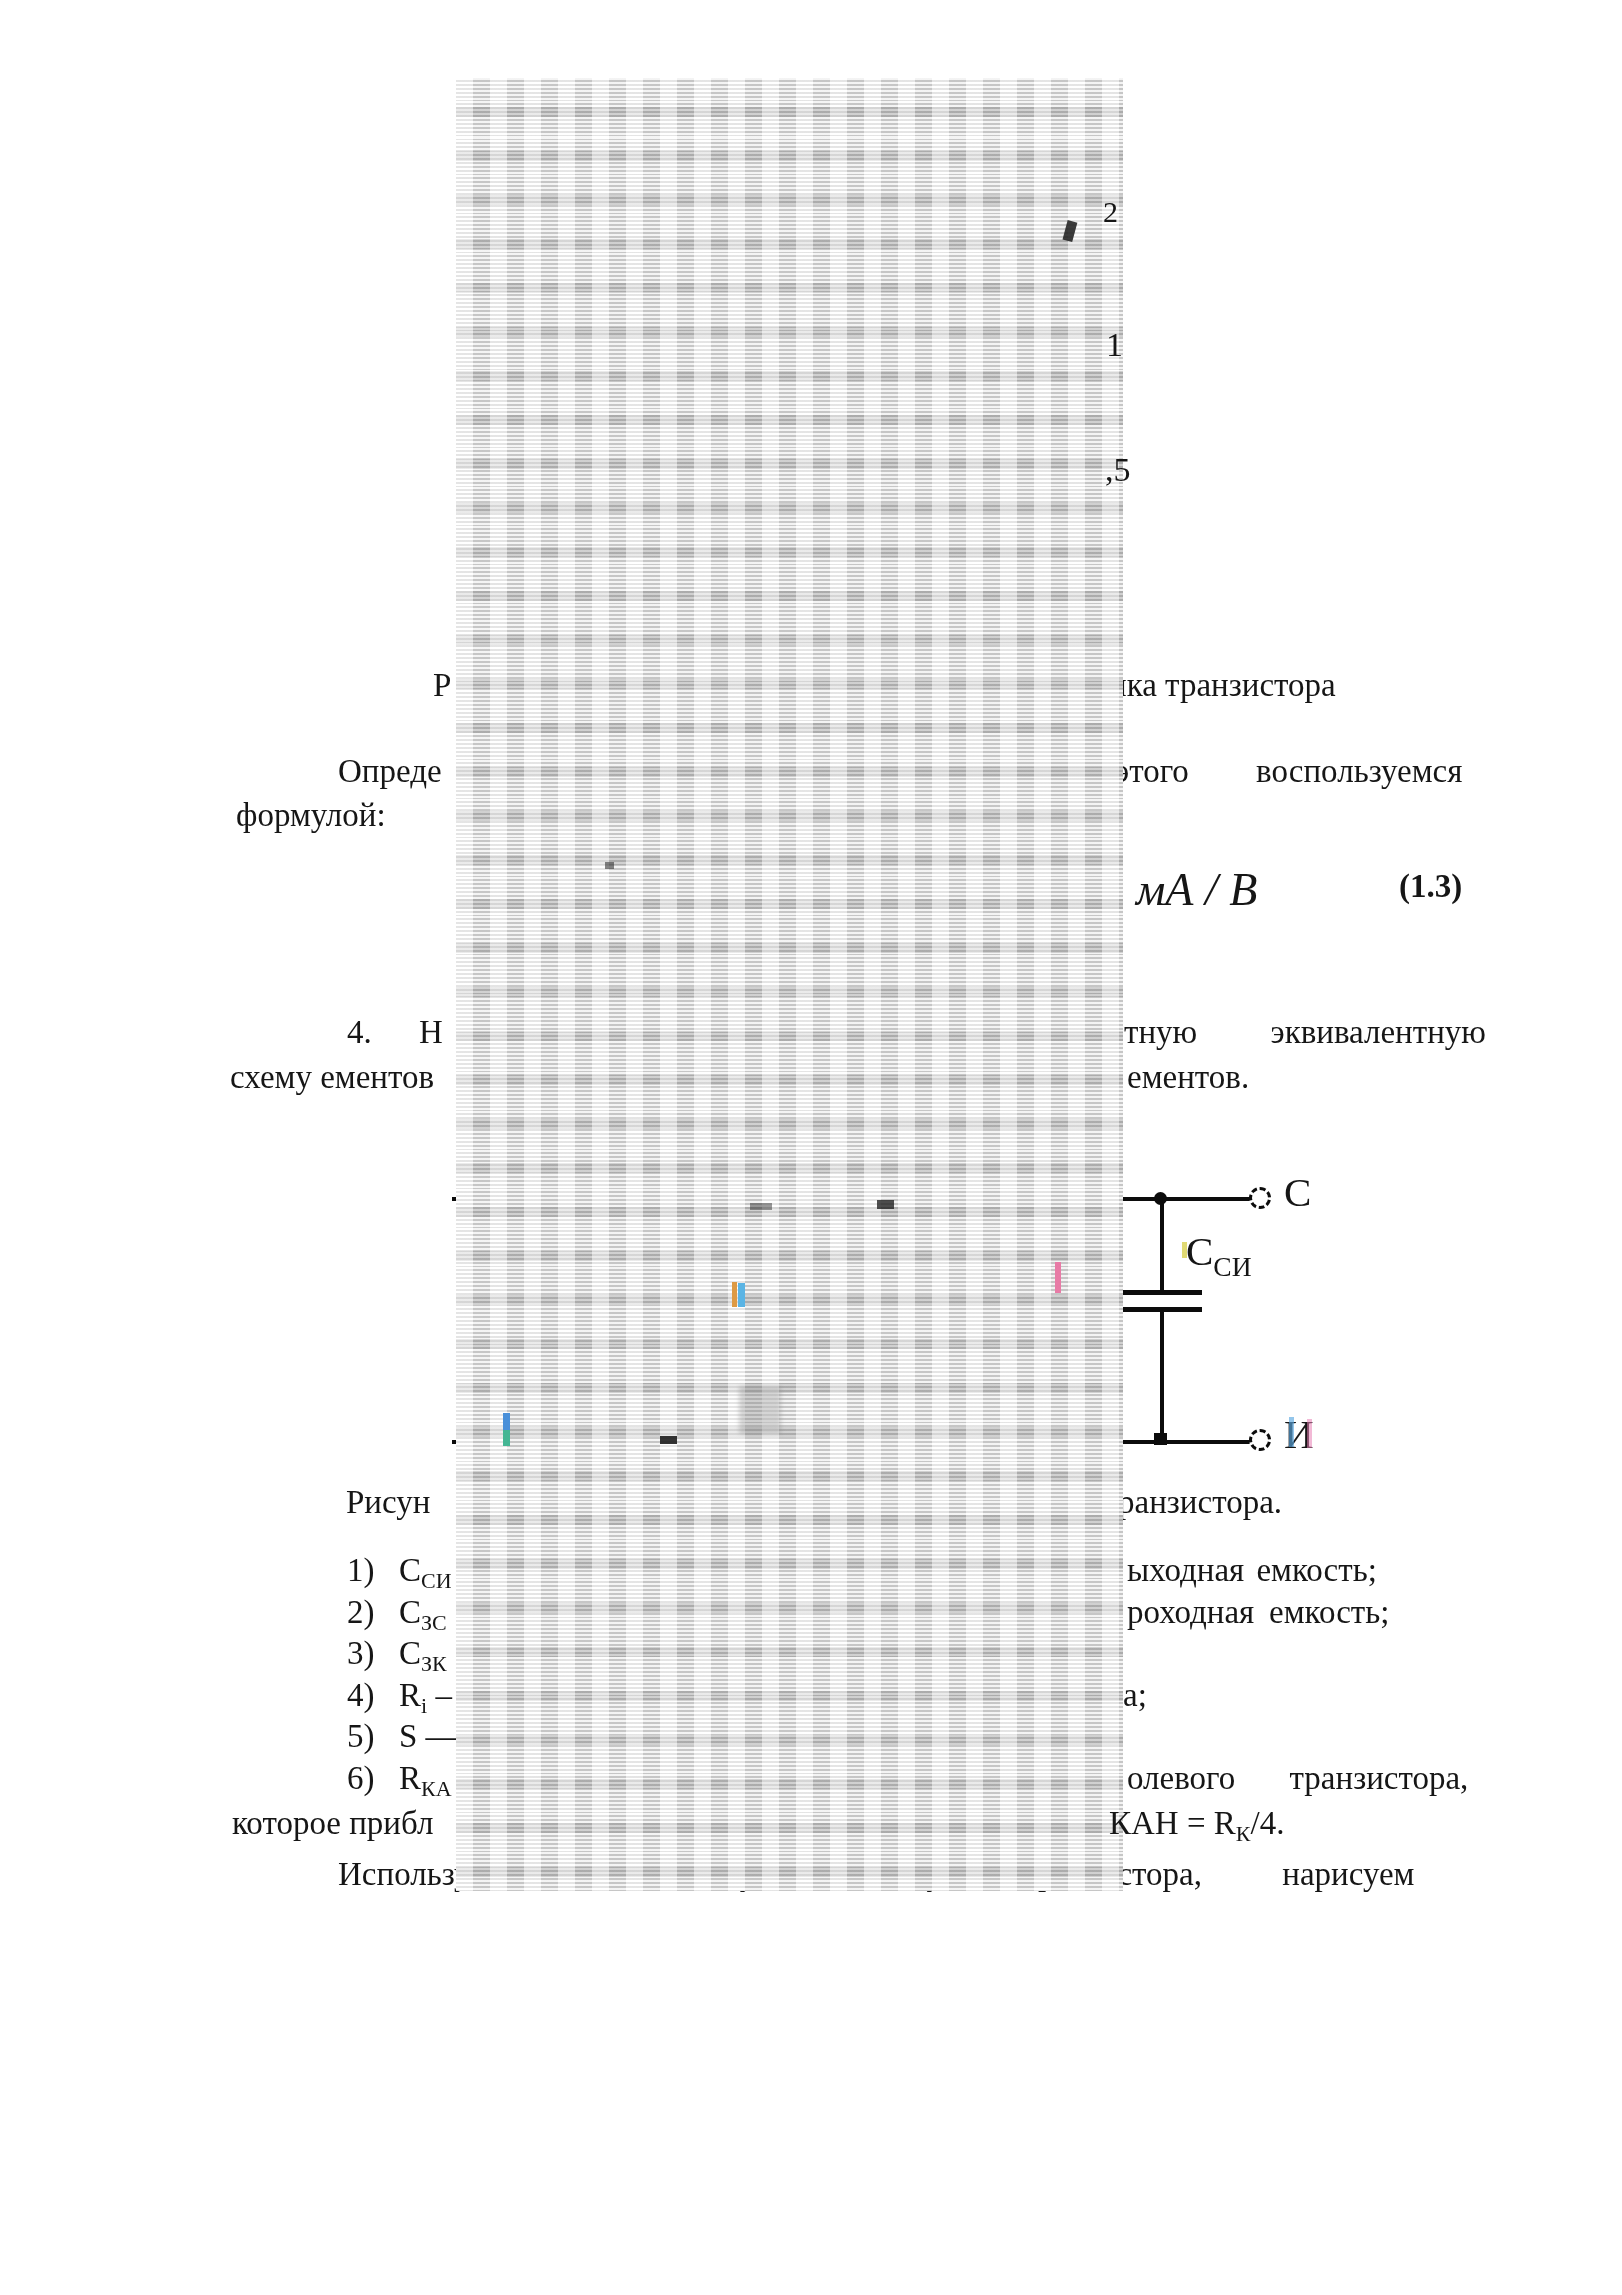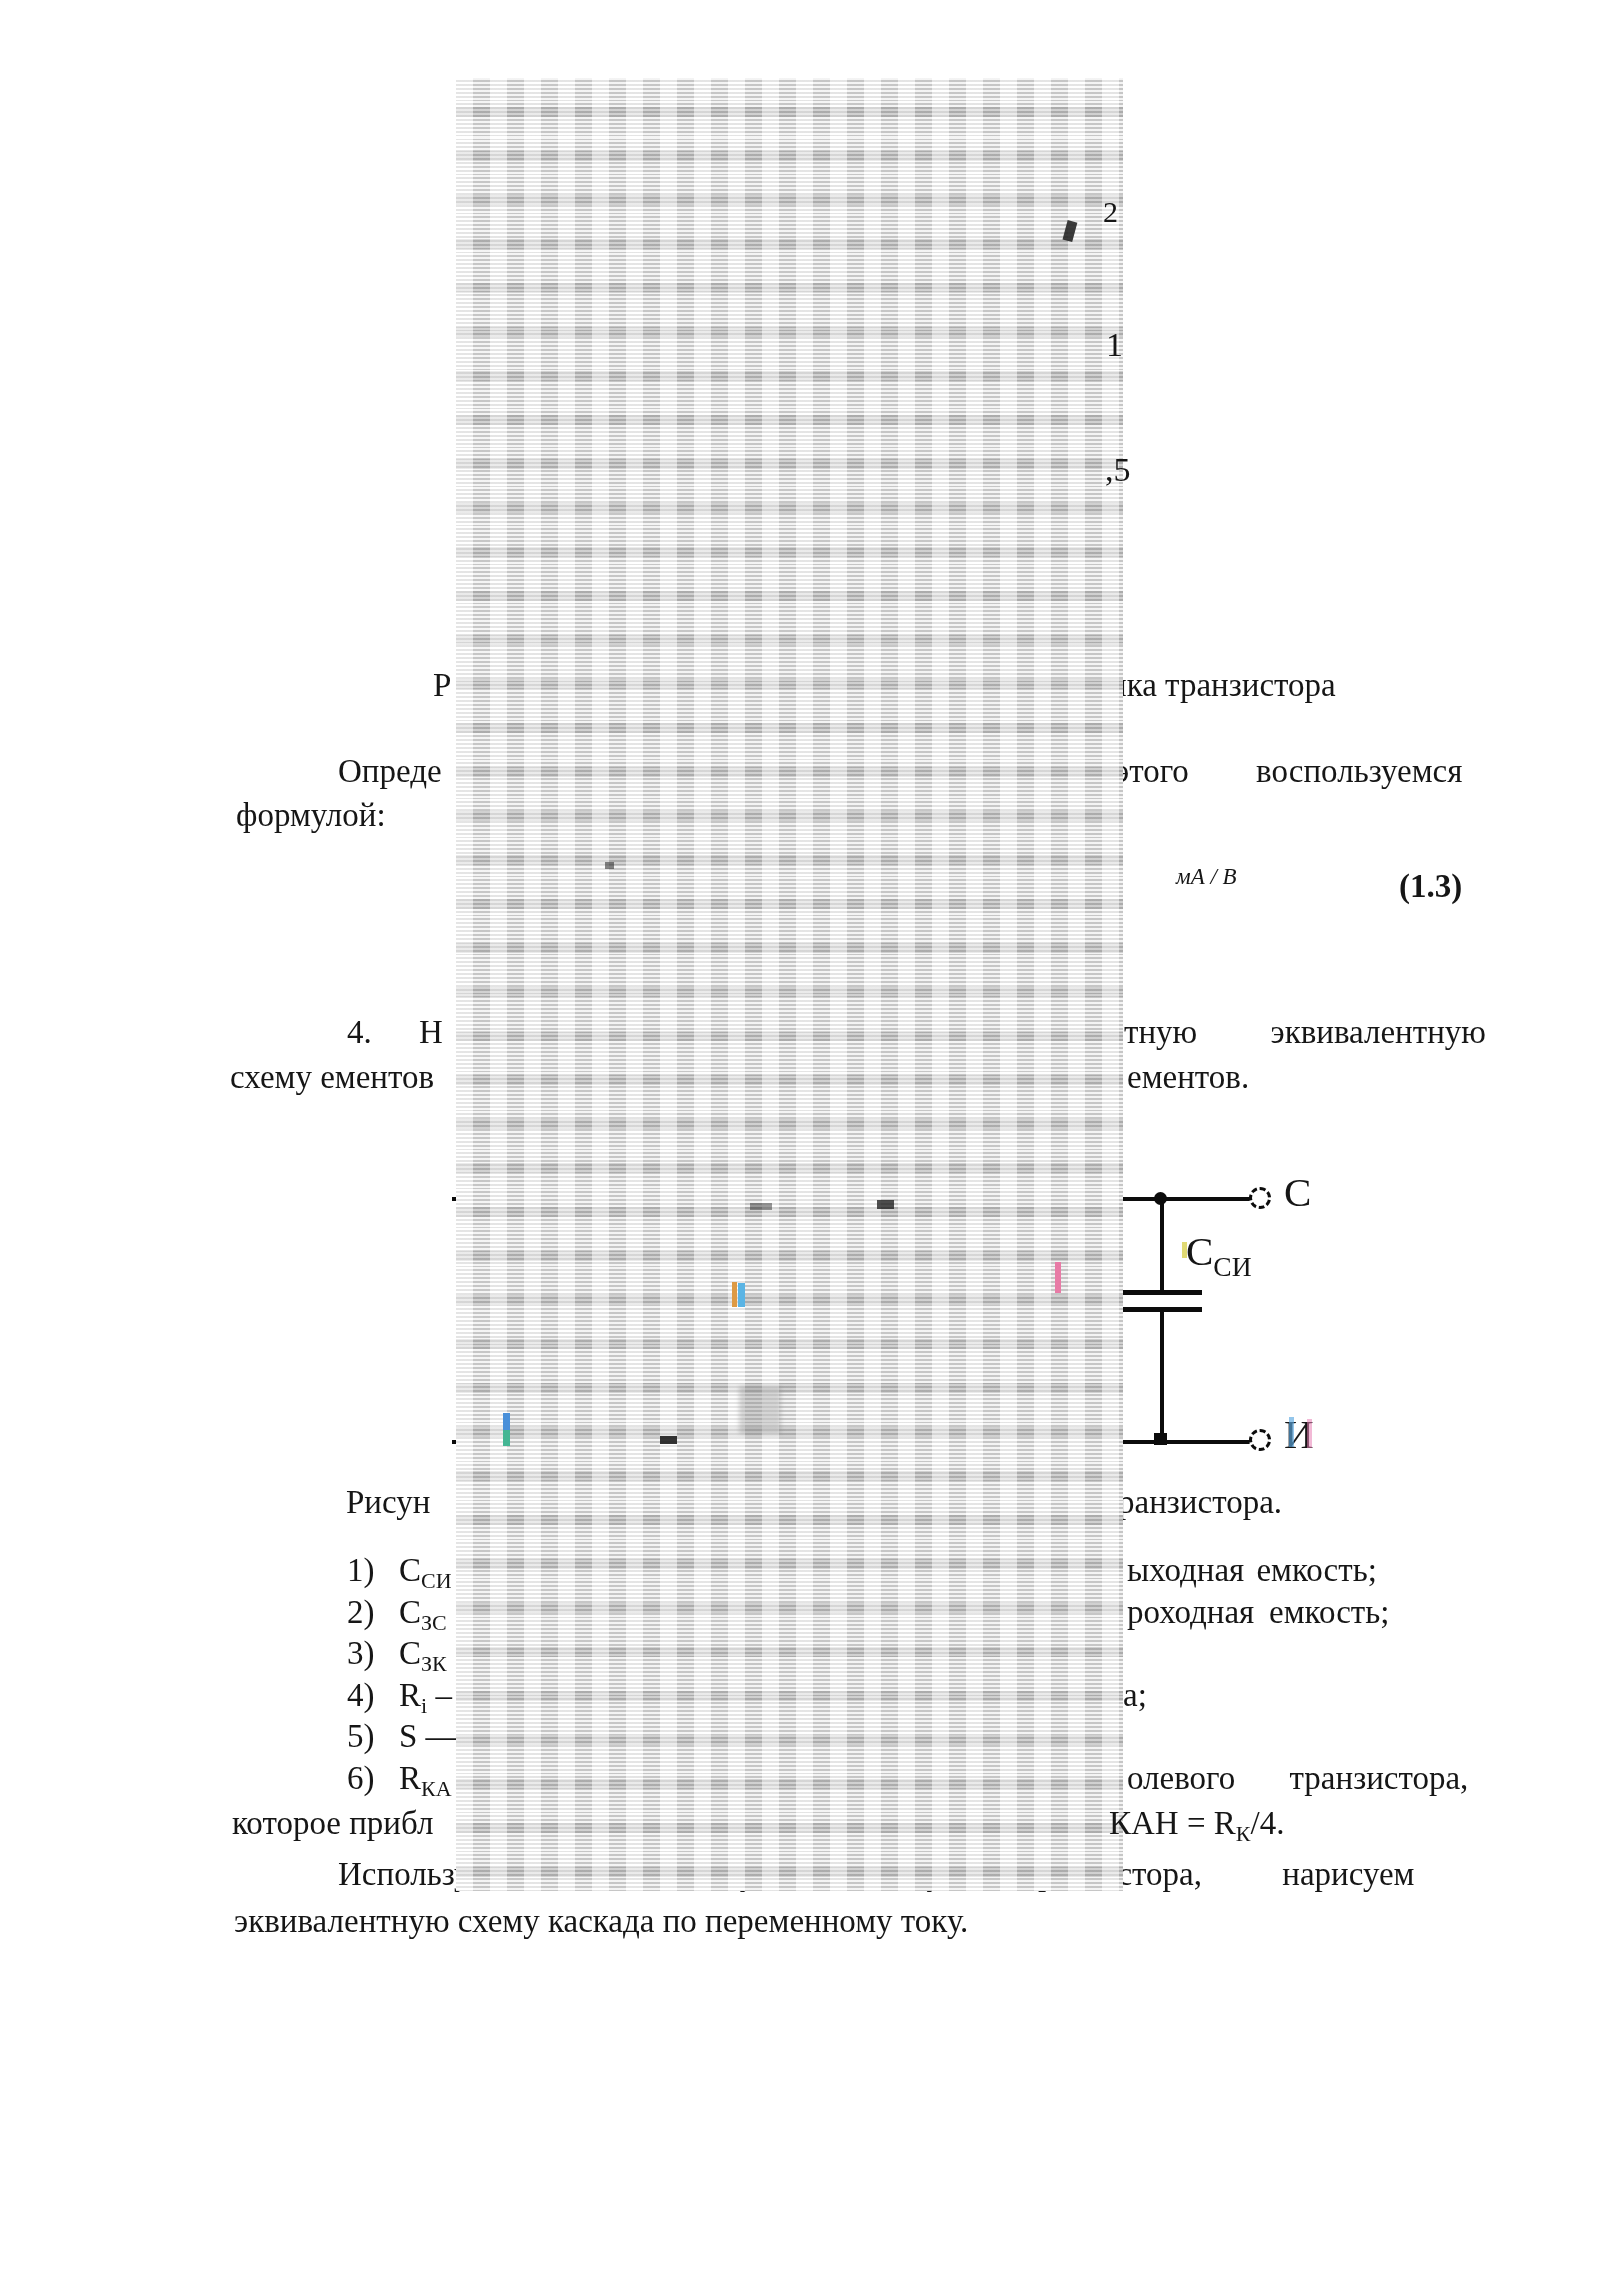--- a/index.html
+++ b/index.html
@@ -33,21 +33,21 @@
       repeating-linear-gradient(180deg, rgba(0,0,0,0) 0 29px, rgba(70,70,70,0.20) 29px 39px, rgba(0,0,0,0) 39px 44px),
       repeating-linear-gradient(180deg, #ffffff 0 2px, #cfcfcf 2px 3.9px);
   }
 
   
   #cap1-left  {left:433px;  top:667px;}
   #cap1-right {left:1109px; top:667px;}
   #p1-first   {left:338px;  top:753px;}
   #p1-right   {left:1115px; top:753px; word-spacing:59px;}
   #p1-line2   {left:236px;  top:797px;}
-  #formula-units{left:1176px;top:864px;font-size:23px;}
+  #formula-units{left:1136px;top:864px;font-size:46px;}
   #formula-num  {left:1399px;top:868px;font-weight:bold;}
   #p4-marker  {left:347px;  top:1014px;}
   #p4-first   {left:419px;  top:1014px;}
   #p4-right   {left:1124px; top:1014px; word-spacing:65px;}
   #p4-l2-left {left:230px;  top:1059px;}
   #p4-l2-right{left:1127px; top:1059px;}
   #cap2-left  {left:346px;  top:1484px;}
   #cap2-right {left:1118px; top:1484px;}
   #li-1{left:347px;top:1552px;} #li-r1{left:1127px;top:1552px;word-spacing:3.9px;}
   #li-2{left:347px;top:1594px;} #li-r2{left:1127px;top:1594px;word-spacing:6.5px;}
@@ -156,21 +156,20 @@
   <div class="frag" id="li-r4">а;</div>
 
   <div class="frag" id="li-5"><span class="marker">5)</span><span>S</span><span>&nbsp;—</span></div>
 
   <div class="frag" id="li-6"><span class="marker">6)</span><span>R</span><span class="sub">КА</span></div>
   <div class="frag" id="li-r6">олевого транзистора,</div>
 
   <div class="frag" id="tail-left">которое прибл</div>
 
   <div class="frag" id="final1">Используя эквивалентную схему транзистора, нарисуем</div>
-  <div class="frag" id="final2">эквивалентную схему каскада по переменному току.</div>
 
   <div id="band"></div>
 
   <div class="frag over" id="num-2">2</div>
   <div class="frag over" id="num-1">1</div>
   <div class="frag over" id="num-5">,5</div>
   <div class="frag over" id="kan-frag"><span>КАН = R</span><span class="sub">К</span><span>/4.</span></div>
 
   <div class="bar" id="bar-pink"></div>
   <div class="bar" id="bar-orange"></div>

